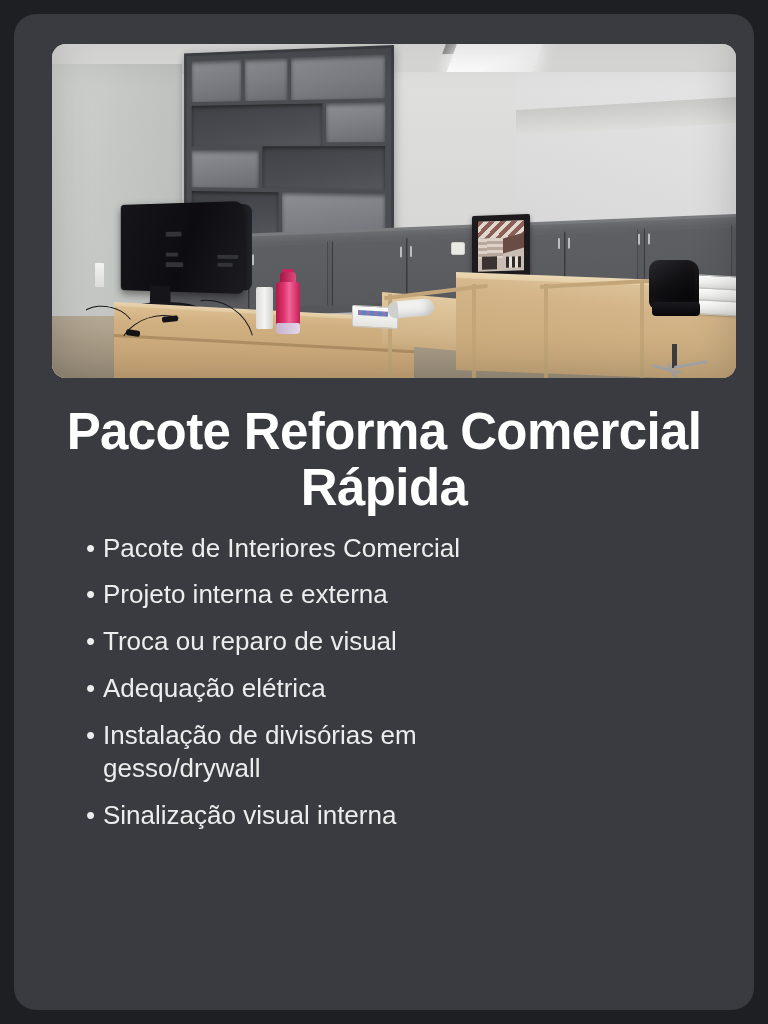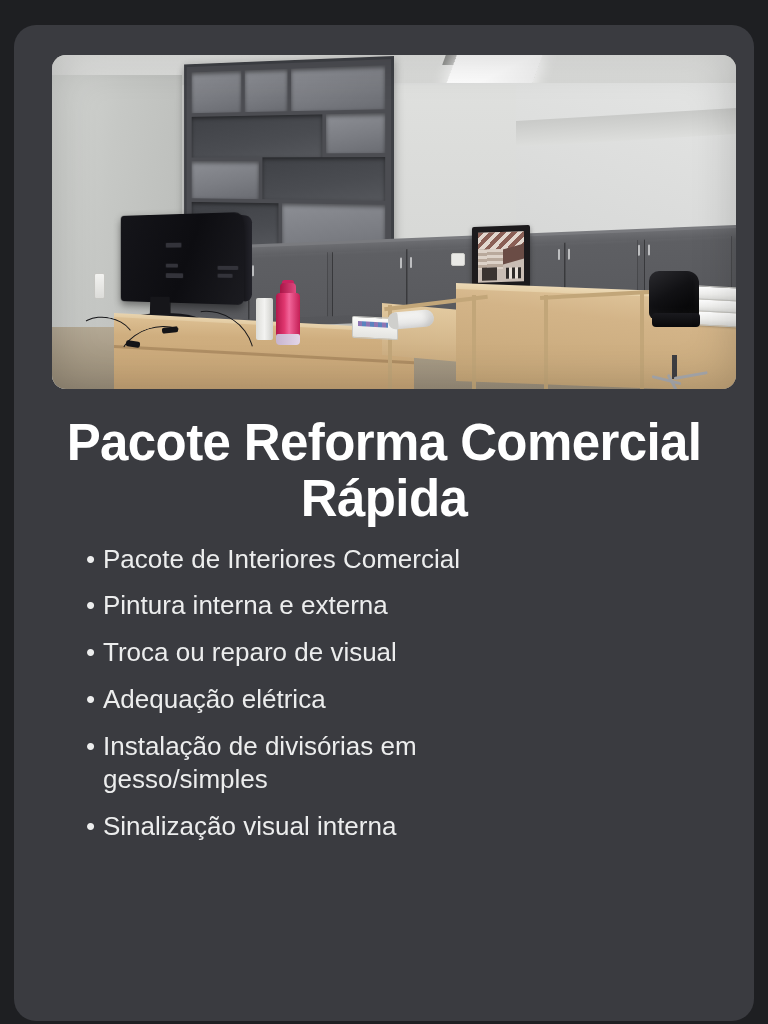--- a/index.html
+++ b/index.html
@@ -18,21 +18,20 @@
   
   #card {
     position: absolute;
     left: 14px;
     top: 14px;
     width: 740px;
     height: 996px;
     background: #3a3b40;
     border-radius: 22px;
     overflow: hidden;
-    margin-top: 11px;
   }
 
   
   #photo {
     position: absolute;
     left: 38px;
     top: 30px;
     width: 684px;
     height: 334px;
     border-radius: 14px;
@@ -460,36 +459,36 @@
 
   <div id="features">
 
     <div class="feature tight">
       <span class="bullet">•</span>
       <span class="feature-text">Pacote de Interiores Comercial</span>
     </div>
 
     <div class="feature">
       <span class="bullet">•</span>
-      <span class="feature-text">Pintura interna e externa</span>
+      <span class="feature-text">Projeto interna e externa</span>
     </div>
 
     <div class="feature">
       <span class="bullet">•</span>
       <span class="feature-text">Troca ou reparo de visual</span>
     </div>
 
     <div class="feature">
       <span class="bullet">•</span>
       <span class="feature-text">Adequação elétrica</span>
     </div>
 
     <div class="feature" style="max-width:400px;">
       <span class="bullet">•</span>
-      <span class="feature-text">Instalação de divisórias em gesso/simples</span>
+      <span class="feature-text">Instalação de divisórias em gesso/drywall</span>
     </div>
 
     <div class="feature">
       <span class="bullet">•</span>
       <span class="feature-text">Sinalização visual interna</span>
     </div>
 
   </div>
 </div>
 

